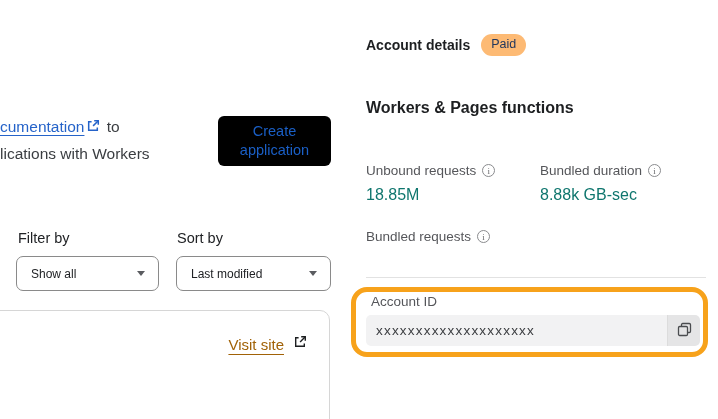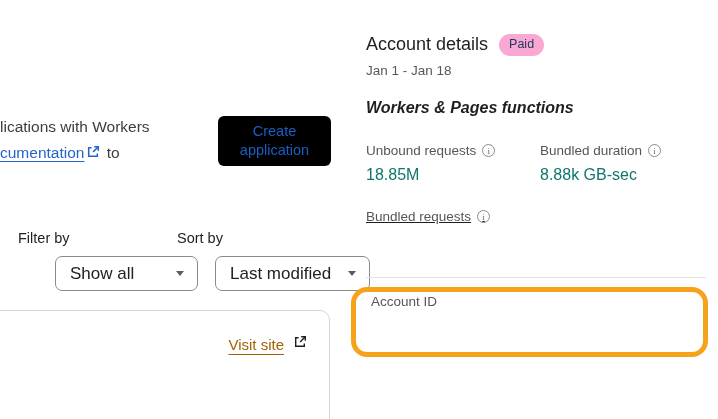--- a/index.html
+++ b/index.html
@@ -18,49 +18,49 @@
     font-family:inherit;font-size:14.5px;line-height:1.3;text-align:center;
     display:flex;align-items:center;justify-content:center;padding:0 8px;cursor:pointer;
   }
   .field-label{position:absolute;font-size:14.5px;color:#202225;}
   .lbl-filter{left:18px;top:230px;}
   .lbl-sort{left:177px;top:230px;}
   .select{
     position:absolute;top:256px;height:35px;box-sizing:border-box;
     border:1px solid #8a8a8a;border-radius:7px;background:#fff;
     display:flex;align-items:center;justify-content:space-between;
-    padding:0 13px 0 14px;font-size:17px;color:#202225;cursor:pointer;margin-left:39px;
+    padding:0 13px 0 14px;font-size:12px;color:#202225;cursor:pointer;
   }
   .sel-filter{left:16px;width:143px;}
   .sel-sort{left:176px;width:155px;}
   .caret{
     width:0;height:0;border-left:4.5px solid transparent;border-right:4.5px solid transparent;
     border-top:5.5px solid #5a5c60;margin-left:10px;font-size:0;line-height:0;color:transparent;
     overflow:hidden;
   }
   .card{
     position:absolute;left:-14px;top:310px;width:344px;height:160px;
     border:1px solid #d6d6d6;border-radius:10px;background:#fff;box-sizing:border-box;
   }
   .visit-row{display:flex;justify-content:flex-end;align-items:center;gap:7px;padding:24px 20px 0 0;}
   .visit-link{font-size:15px;color:#a16207;text-decoration:underline;text-underline-offset:4px;cursor:pointer;}
   
   .panel{position:absolute;left:366px;top:0;width:340px;height:419px;}
   .title-row{position:absolute;top:34px;left:0;display:flex;align-items:center;gap:11px;}
-  .acct-title{font-size:18px;font-weight:normal;color:#1d1f21;}
+  .acct-title{font-size:14px;font-weight:bold;color:#1d1f21;}
   .badge{
-    background:#f9a8d4;color:#21375e;font-size:12.5px;
+    background:#fdba74;color:#21375e;font-size:12.5px;
     padding:4px 10px 5px;border-radius:12px;line-height:1;
   }
   .date-range{position:absolute;top:63px;left:0;font-size:13.5px;color:#56575a;}
-  .section-title{position:absolute;top:99px;left:0;font-size:16px;font-weight:bold;color:#1d1f21;font-style:italic;}
-  .metric{position:absolute;}
+  .section-title{position:absolute;top:99px;left:0;font-size:16px;font-weight:bold;color:#1d1f21;}
+  .metric{position:absolute;margin-top:20px;}
   .m-unbound{left:0;top:143px;}
   .m-billable{left:174px;top:143px;}
-  .m-bundled{left:0;top:209px;text-decoration:underline;}
+  .m-bundled{left:0;top:209px;}
   .metric-label{display:flex;align-items:center;gap:6px;font-size:13.5px;color:#55565a;}
   .info-icon{
     width:13px;height:13px;border:1px solid #8a8b8e;border-radius:50%;
     display:inline-flex;align-items:center;justify-content:center;
     font-size:9px;color:#6a6b6e;box-sizing:border-box;font-family:"Liberation Serif",serif;
   }
   .metric-value{margin-top:8px;font-size:16px;color:#0f766e;}
   .divider{position:absolute;top:277px;left:0;width:340px;height:1px;background:#e2e2e2;}
   .acct-id-label{position:absolute;top:294px;left:5px;font-size:13.5px;color:#55565a;}
   .input-row{
@@ -80,29 +80,29 @@
     text-decoration:underline;text-underline-offset:3px;cursor:pointer;}
   .highlight{
     position:absolute;left:351px;top:287px;width:357px;height:70px;
     border:5px solid #f7a21b;border-radius:16px;box-sizing:border-box;pointer-events:none;
   }
 </style>
 </head>
 <body>
 
 <div class="intro">
-  <div><span>lications with Workers</span></div>
   <div>
     <span class="link">cumentation</span><span class="ext-icon"><svg width="14" height="14" viewBox="0 0 13 13" fill="none" stroke="#2563c9" stroke-width="1.4">
           <path d="M5.2 2.5 H2.5 V10.5 H10.5 V7.8"></path>
           <path d="M7.6 1.6 H11.4 V5.4"></path>
           <path d="M11.2 1.8 L6.6 6.4"></path>
         </svg></span>
     <span>to</span>
   </div>
+  <div><span>lications with Workers</span></div>
 </div>
 
 <button class="create-btn">
   <span>Create application</span>
 </button>
 
 <div class="field-label lbl-filter">Filter by</div>
 <div class="field-label lbl-sort">Sort by</div>
 
 <div class="select sel-filter">
@@ -126,21 +126,20 @@
   </div>
 </div>
 
 <div class="panel">
 
   <div class="title-row">
     <span class="acct-title">Account details</span>
     <span class="badge">Paid</span>
   </div>
 
-  <div class="date-range">Jan 1 - Jan 18</div>
 
   <div class="section-title">Workers &amp; Pages functions</div>
 
   <div class="metric m-unbound">
     <div class="metric-label">
       <span>Unbound requests</span>
       <span class="info-icon">i</span>
     </div>
     <div class="metric-value">18.85M</div>
   </div>
@@ -157,16 +156,25 @@
     <div class="metric-label">
       <span>Bundled requests</span>
       <span class="info-icon">i</span>
     </div>
   </div>
 
   <div class="divider"></div>
 
   <div class="acct-id-label">Account ID</div>
 
+  <div class="input-row">
+    <input class="acct-input" type="text" readonly="" value="xxxxxxxxxxxxxxxxxxxx" style="">
+    <button class="copy-btn">
+      <span><svg width="15" height="15" viewBox="0 0 15 15" fill="none" stroke="#4a4c4f" stroke-width="1.3">
+            <rect x="4.5" y="1.5" width="9" height="9" rx="1.2"></rect>
+            <rect x="1.5" y="4.5" width="9" height="9" rx="1.2" fill="#e5e5e6"></rect>
+          </svg></span>
+    </button>
+  </div>
 
 </div>
 
 <div class="highlight"></div>
 
 </body></html>

